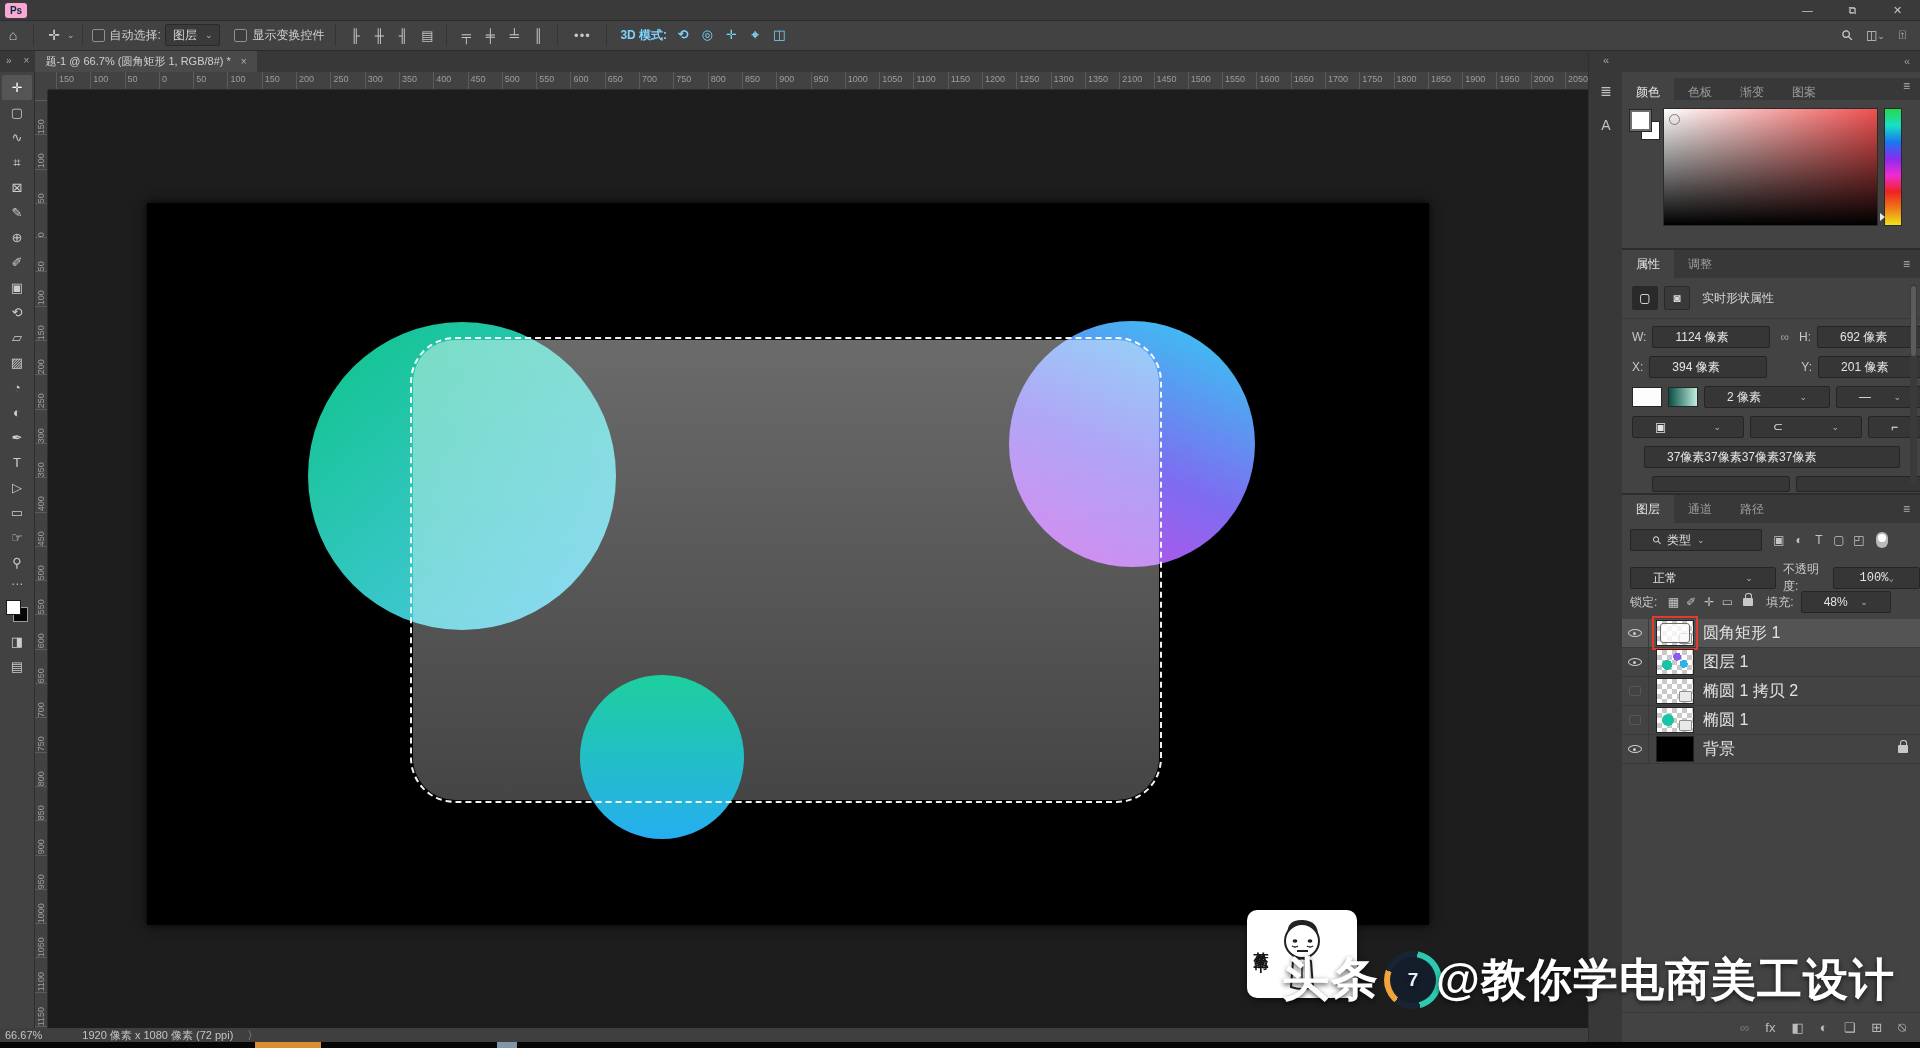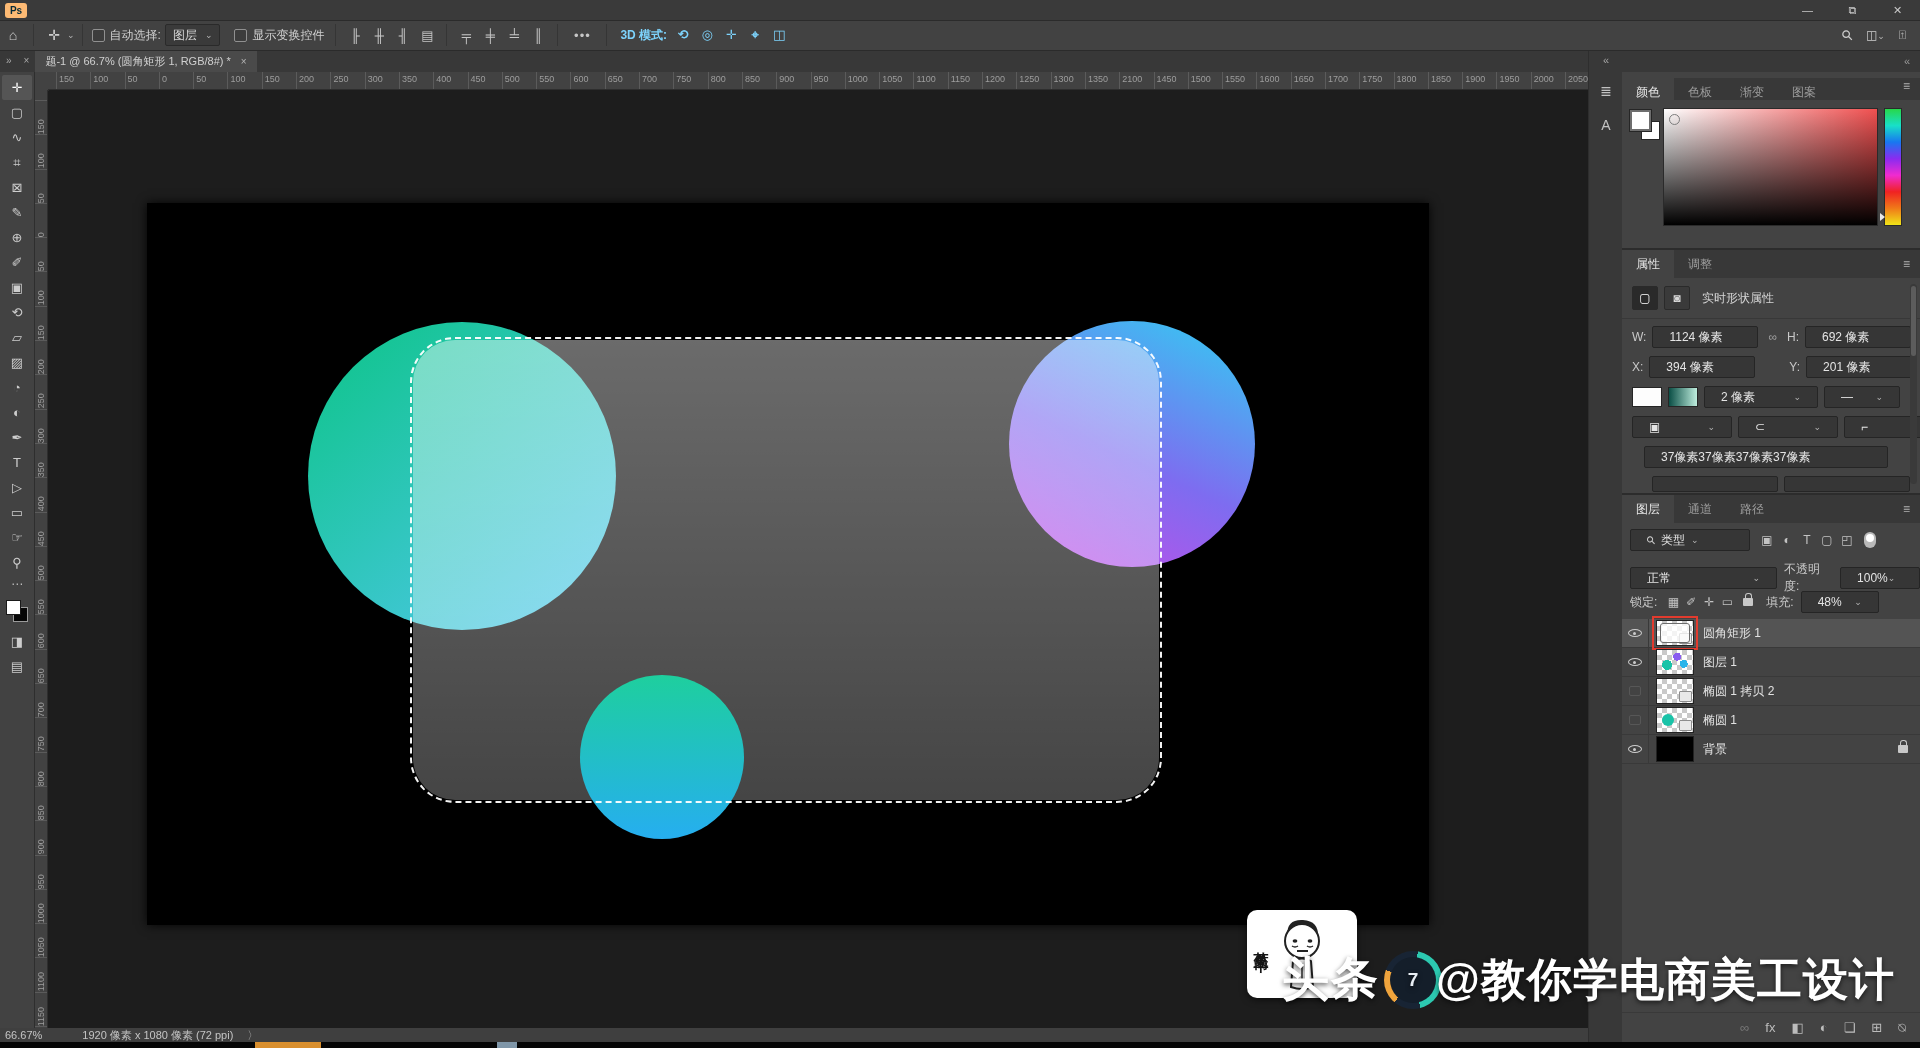--- a/index.html
+++ b/index.html
@@ -1,21 +1,21 @@
 <!DOCTYPE html>
 <html><head>
 <meta charset="utf-8">
 <style>
   html,body{margin:0;padding:0;background:#111;}
   #app{position:relative;width:1920px;height:1048px;background:#1d1d1d;overflow:hidden;
        font-family:"Liberation Sans","DejaVu Sans",sans-serif;font-size:12px;color:#d6d6d6;}
   
   .menubar{position:absolute;left:0;top:0;width:100%;height:20px;background:#3a3a3a;
            border-bottom:1px solid #2b2b2b;display:flex;align-items:center;z-index:30;}
-  .pslogo{width:22px;height:15px;margin:0 10px 0 5px;border-radius:3px;background:#fdba74;
+  .pslogo{width:22px;height:15px;margin:0 10px 0 5px;border-radius:3px;background:#f9a8d4;
           color:#062a38;font-weight:bold;font-size:10px;display:flex;align-items:center;justify-content:center;}
   .menu-item{padding:0 9px;line-height:20px;color:#d6d6d6;white-space:nowrap;}
   .winctl{margin-left:auto;display:flex;}
   .winctl span{width:45px;text-align:center;line-height:20px;color:#c9c9c9;font-size:11px;}
   
   .optionsbar{position:absolute;left:0;top:20px;width:100%;height:30px;background:#424242;
               border-bottom:1px solid #2b2b2b;display:flex;align-items:center;z-index:29;}
   .ob-icon{width:26px;text-align:center;color:#cccccc;font-size:14px;}
   .sep{width:1px;height:22px;background:#353535;margin:0 7px;flex:0 0 1px;}
   .checkbox{width:11px;height:11px;border:1px solid #909090;border-radius:2px;background:#3c3c3c;margin:0 5px 0 2px;flex:0 0 11px;}
@@ -99,21 +99,21 @@
               background:linear-gradient(to bottom,rgba(0,0,0,0),#000 100%),linear-gradient(to right,#ffffff,#f05050);}
   .field-cursor{position:absolute;left:5px;top:5px;width:9px;height:9px;border:1px solid #7d7d7d;border-radius:50%;}
   .huestrip{position:absolute;left:262px;top:8px;width:16px;height:116px;border:1px solid #2a2a2a;}
   .hue-marker{position:absolute;left:-5px;bottom:4px;width:0;height:0;border-top:4px solid transparent;
               border-bottom:4px solid transparent;border-left:5px solid #e8e8e8;}
   
   .prow{position:absolute;left:10px;display:flex;align-items:center;gap:6px;color:#c9c9c9;}
   .pbtn{width:24px;height:22px;border:1px solid #2a2a2a;background:#3a3a3a;display:flex;align-items:center;justify-content:center;color:#d8d8d8;font-size:12px;border-radius:2px;}
   .pbtn.active{background:#2a2a2a;color:#fff;}
   .field{height:20px;background:#363636;border:1px solid #252525;border-radius:2px;display:inline-flex;
-         align-items:center;padding:0 16px;color:#e4e4e4;white-space:nowrap;}
+         align-items:center;padding:0 22px;color:#e4e4e4;white-space:nowrap;}
   .psep{position:absolute;left:0;width:100%;height:1px;background:#383838;}
   .swatchbox{width:28px;height:18px;border:1px solid #252525;background:#fdfdfd;}
   .swatchbox.grad{background:linear-gradient(90deg,#0b4f46,#bfeede);}
   .scrollbar{position:absolute;right:3px;width:7px;background:#3a3a3a;border-radius:4px;}
   .scrollthumb{position:absolute;left:1px;width:5px;background:#5c5c5c;border-radius:3px;}
   
   .lfilter{position:absolute;left:8px;display:flex;align-items:center;gap:7px;color:#c9c9c9;}
   .mini-icon{width:20px;height:18px;display:flex;align-items:center;justify-content:center;color:#c3c3c3;font-size:12px;}
   .toggle-pill{width:12px;height:16px;border-radius:7px;background:#b9b9b9;position:relative;}
   .toggle-pill::after{content:"";position:absolute;left:2px;top:2px;width:8px;height:8px;border-radius:50%;background:#fff;}
@@ -136,21 +136,21 @@
   .t-rect::after{content:"";position:absolute;left:3px;top:2px;right:3px;bottom:2px;border:1px solid #6c6c6c;border-radius:3px;background:rgba(255,255,255,.78);}
   .t-dots::before{display:none;}
   .t-dots::after{content:"";position:absolute;inset:0;background:
       radial-gradient(circle at 28% 62%,#19c3a8 0 5px,transparent 5px),
       radial-gradient(circle at 56% 28%,#8a5cf0 0 4px,transparent 4px),
       radial-gradient(circle at 74% 58%,#2ab4ea 0 4px,transparent 4px);}
   .t-dotshape::after{content:"";position:absolute;left:4px;top:9px;width:9px;height:9px;border-radius:50%;background:#2ec4b6;}
   .t-dotshape2::after{content:"";position:absolute;left:5px;top:6px;width:12px;height:12px;border-radius:50%;background:#19c3a8;}
   .t-black{background:#000000;}
   .t-black::before{display:none;}
-  .lname{color:#e2e2e2;font-size:12px;}
+  .lname{color:#e2e2e2;font-size:16px;}
   .lrow .lock-icon{margin-left:auto;margin-right:12px;}
   .layers-bottom{position:absolute;left:0;bottom:0;width:100%;height:30px;background:#434343;border-top:1px solid #393939;
                  display:flex;align-items:center;justify-content:flex-end;gap:16px;padding-right:14px;box-sizing:border-box;}
   .lb-icon{color:#bcbcbc;font-size:13px;}
   .lb-icon.dim{color:#787878;}
   .gapline{position:absolute;left:0;width:100%;height:2px;background:#2c2c2c;}
   
   .statusbar{position:absolute;left:0;bottom:6px;width:1588px;height:14px;background:#3f3f3f;display:flex;
              align-items:center;font-size:11px;color:#c4c4c4;z-index:25;}
   .statusbar .zoomv{padding:0 10px 0 5px;}
@@ -602,21 +602,21 @@
             <span class="mini-icon">◰</span>
           </span>
         <span class="toggle-pill"></span>
       </div>
       <div class="lfilter" style="top:38px;">
         <span class="field" style="width:118px;justify-content:space-between;">
           <span>正常</span>
           <span class="chev">⌄</span>
         </span>
         <span>不透明度:</span>
-        <span class="field" style="width:48px;justify-content:flex-start;">
+        <span class="field" style="width:48px;justify-content:center;font-family:Liberation Mono, monospace;">
           <span>100%</span>
           <span class="chev">⌄</span>
         </span>
       </div>
       <div class="lfilter" style="top:68px;">
         <span>锁定:</span>
         <span style="display:flex;">
 
         <span class="lock-glyph">▦</span>
             <span class="lock-glyph">✐</span>

